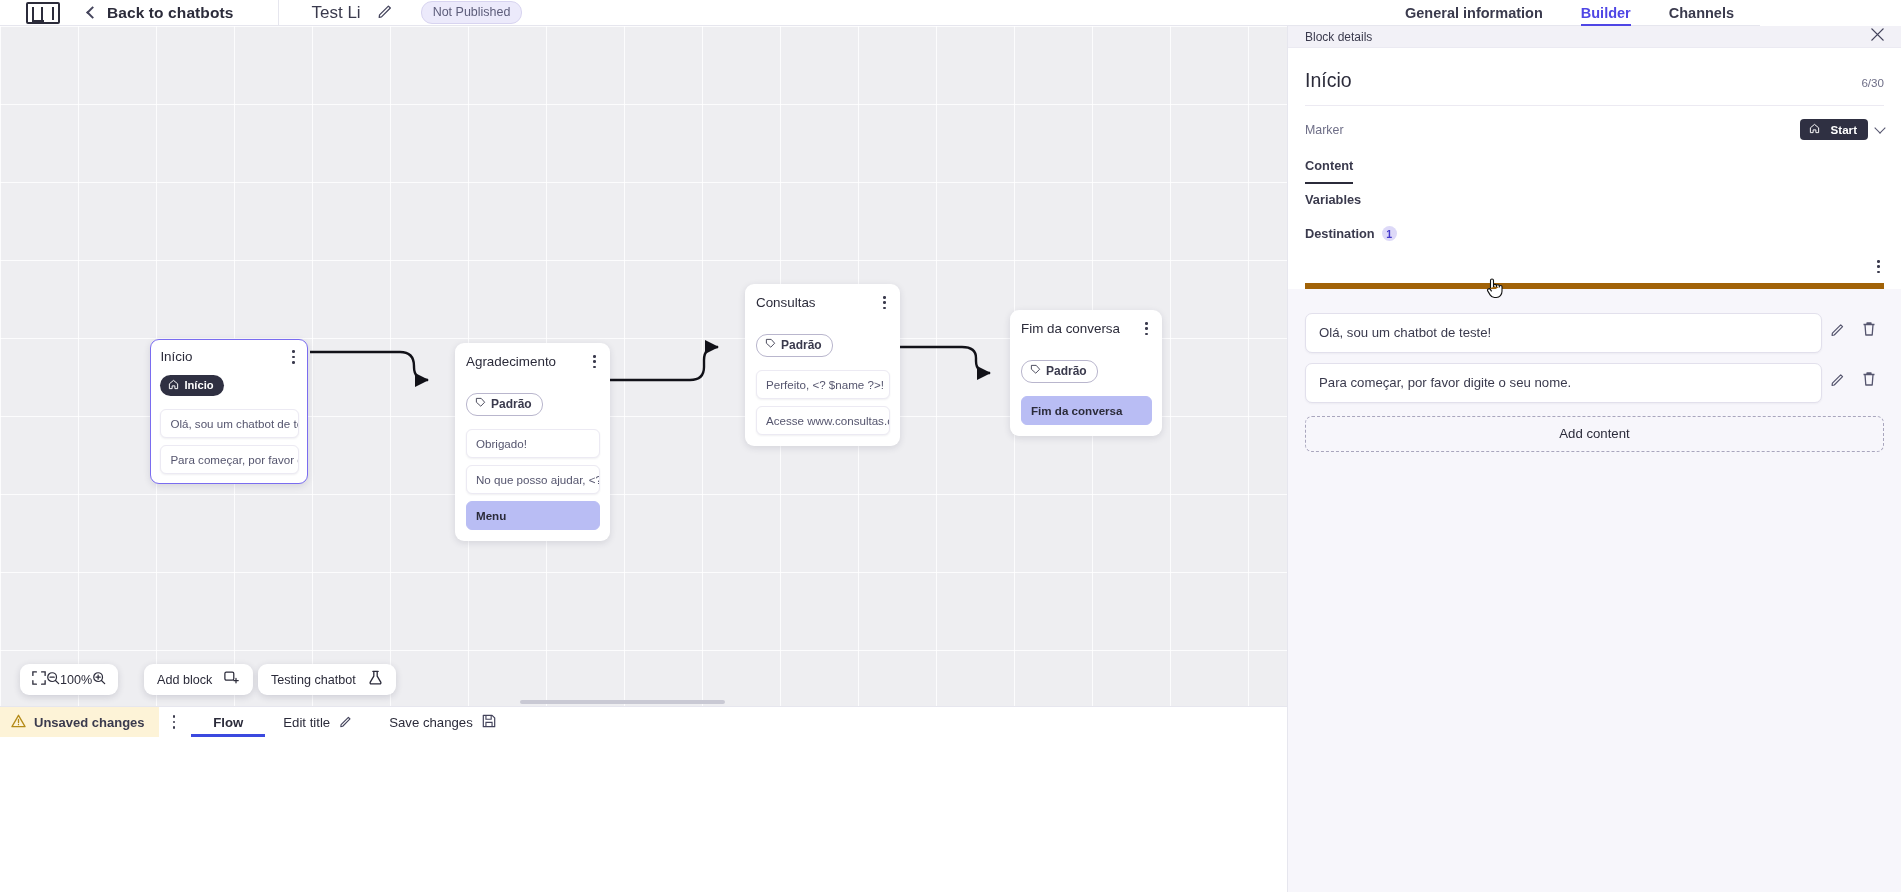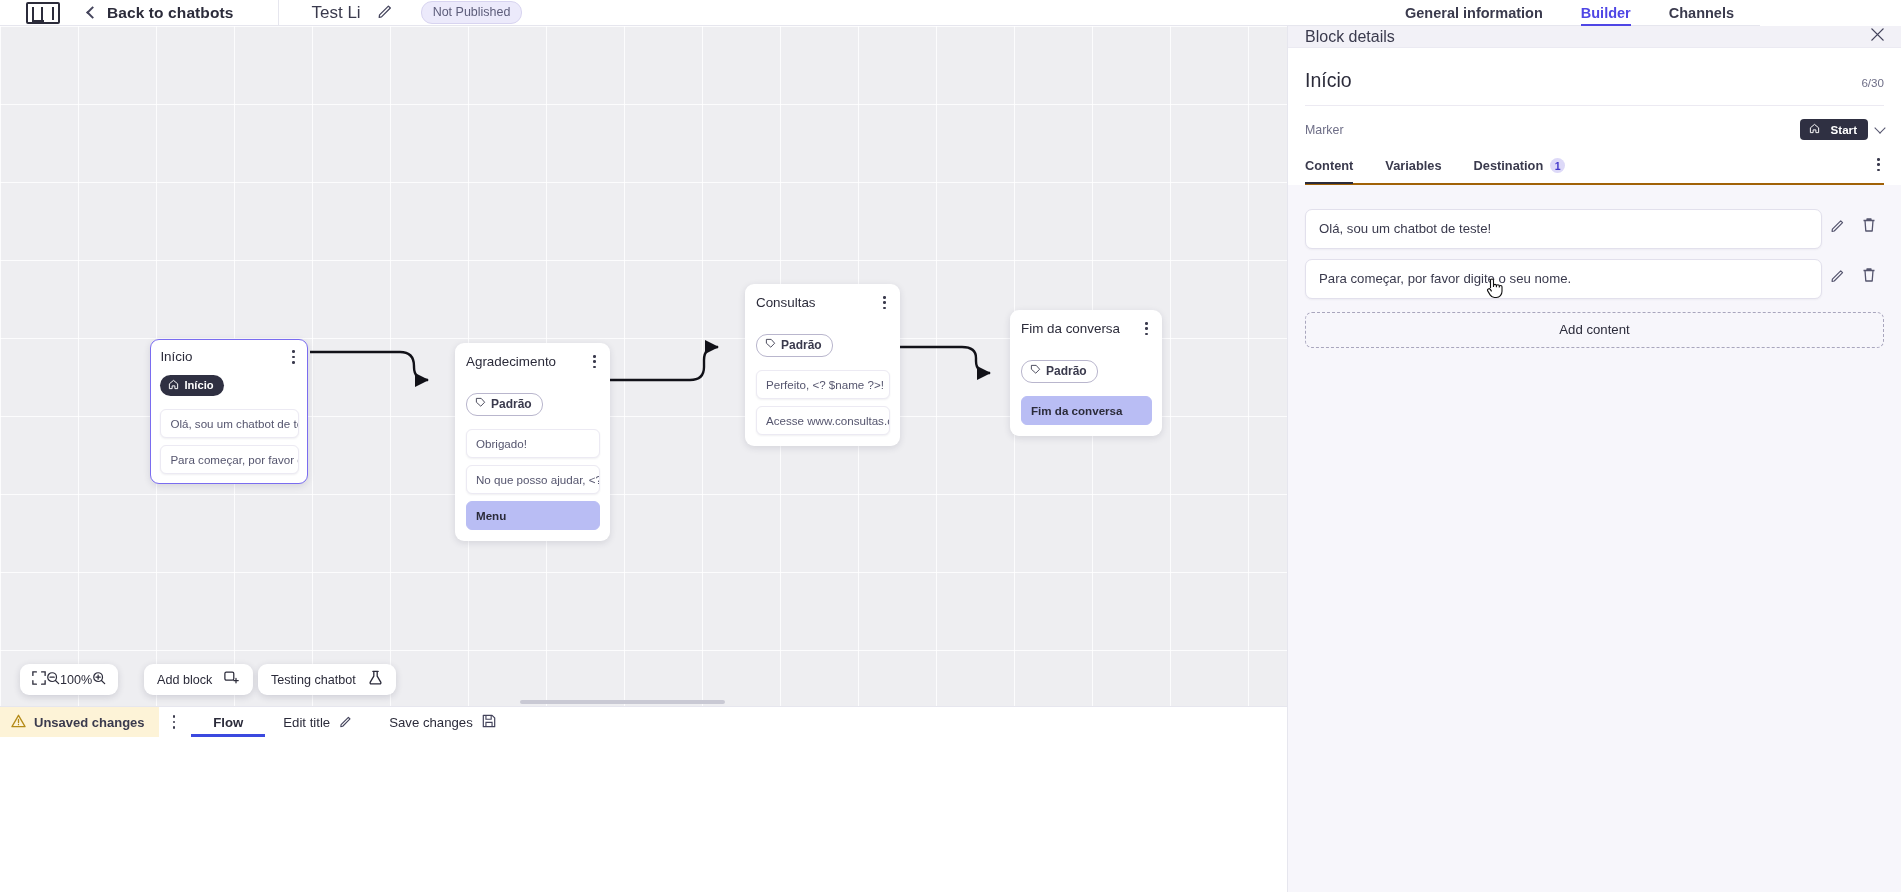--- a/index.html
+++ b/index.html
@@ -142,39 +142,39 @@
 
   
   .rpanel {
     position: absolute; left: 1287px; top: 26px; width: 614px; height: 866px;
     background: #f7f6fb; border-left: 1px solid #e6e6ee;
   }
   .rp-head {
     height: 22px; display: flex; align-items: center; justify-content: space-between;
     padding: 0 16px 0 17px; background: #f2f1f7; border-bottom: 1px solid #ebeaf2;
   }
-  .rp-head-label { font-size: 16px; color: #3a3a4d; }
+  .rp-head-label { font-size: 12px; color: #3a3a4d; }
   .xico { cursor: pointer; }
   .rp-body { background: #ffffff; padding: 0 17px; }
   .rp-title-row {
     display: flex; align-items: baseline; justify-content: space-between;
     padding-top: 21px; padding-bottom: 13px; border-bottom: 1px solid #eceaf2;
   }
   .rp-title { font-size: 19.5px; color: #2b2b3a; }
   .rp-count { font-size: 11.6px; color: #6e6e87; }
   .marker-row { display: flex; align-items: center; justify-content: space-between; padding: 13px 0 9px; }
   .marker-label { font-size: 12.4px; color: #6e6e87; }
   .marker-right { display: flex; align-items: center; gap: 8px; }
   .marker-pill {
     display: inline-flex; align-items: flex-end; gap: 11px; background: #2f3042;
     color: #fff; font-size: 11.6px; font-weight: 700; border-radius: 4px; padding: 4px 11px 4px 9px;
   }
   .chev-dn { width: 8px; height: 8px; border-right: 1.8px solid #55556e; border-bottom: 1.8px solid #55556e;
              transform: rotate(45deg); margin-bottom: 4px; }
-  .rp-tabs { display: flex; align-items: flex-start; border-bottom: 2px solid #a16207; position: relative; }
+  .rp-tabs { display: flex; align-items: flex-start; border-bottom: 6px solid #a16207; position: relative; flex-direction: column; }
   .rtab {
     font-size: 12.8px; color: #3a3a4d; font-weight: 600; padding: 9px 0 10px; margin-right: 32px;
     position: relative; display: flex; align-items: center; gap: 7px;
   }
   .rtab.active:after { content: ""; position: absolute; left: 0; right: 0; bottom: -1px; height: 2.2px; background: #2b2b3a; }
   .dest-badge {
     background: #ddd9f8; color: #4338ca; font-size: 10.5px; font-weight: 700;
     width: 15px; height: 15px; border-radius: 50%; display: flex; align-items: center; justify-content: center;
   }
   .rtab-more { margin-left: auto; display: flex; flex-direction: column; gap: 2.6px; align-items: center; padding: 9px 4px 10px; }

